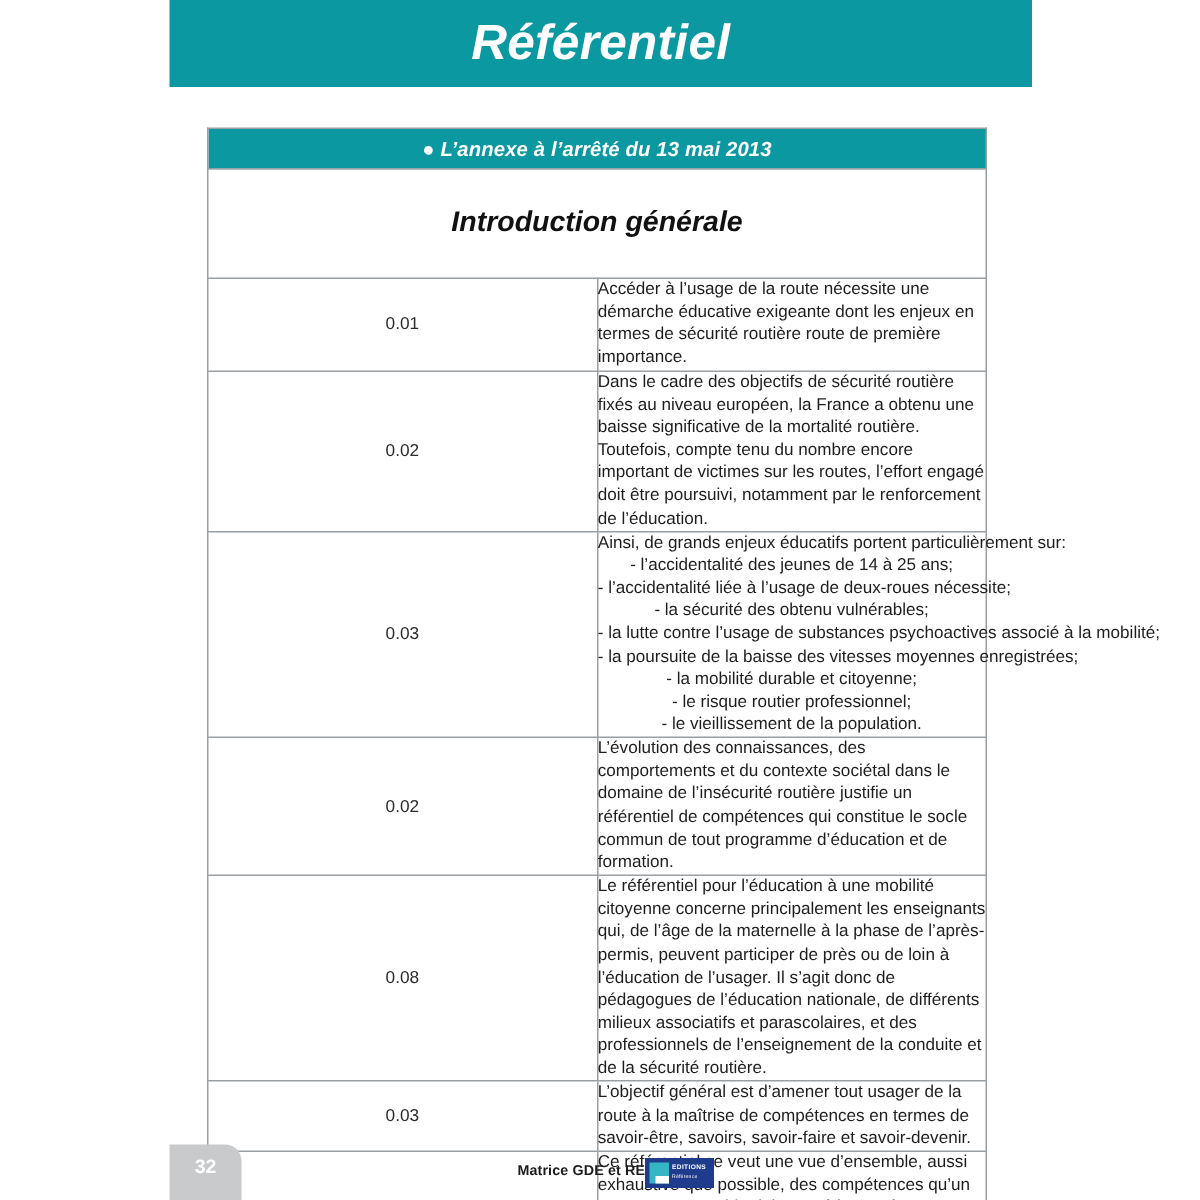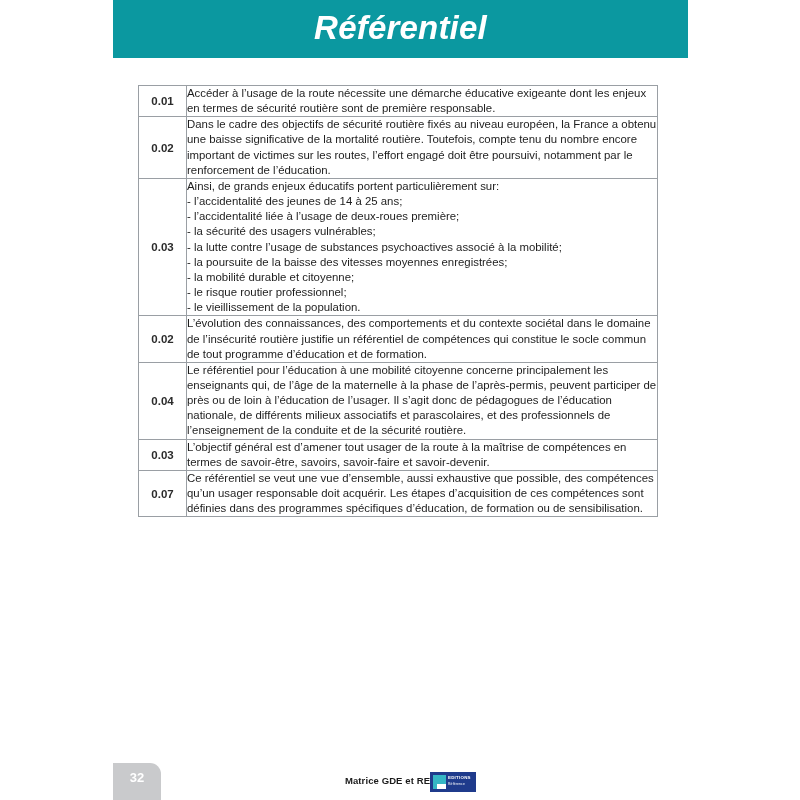--- a/index.html
+++ b/index.html
@@ -89,32 +89,32 @@
     font-style: italic;
     color: #111111;
   }
 
   .num-cell {
     width: 47px;
     text-align: center;
     font-size: 11.5px;
     color: #2b2b2b;
     padding: 4px 2px;
-    font-weight: bold;
   }
   .body-cell {
     padding: 5px 7px 6px 8px;
     font-size: 11.4px;
     line-height: 1.33;
     color: #1d1d1d;
     text-align: left;
     hyphens: none;
   }
   .body-cell p {
     margin: 0;
+    text-align: center;
   }
   .body-cell .li {
     margin: 0;
     white-space: nowrap;
   }
 
   
   #page-num-box {
     position: absolute;
     left: 113px;
@@ -190,54 +190,64 @@
 
 <div id="page">
 
   <div id="banner">
     <div id="banner-title">Référentiel</div>
   </div>
 
   <table id="doc-table">
     <tbody>
 
-
+      <tr class="band-row">
+        <td colspan="2">
+          <div class="band-text">● L’annexe à l’arrêté du 13 mai 2013</div>
+        </td>
+      </tr>
+
+      <tr class="title-row">
+        <td colspan="2">
+          <div class="title-text">Introduction générale</div>
+        </td>
+      </tr>
 
       <tr>
         <td class="num-cell">0.01</td>
-        <td class="body-cell">Accéder à l’usage de la route nécessite une démarche éducative exigeante dont les enjeux en termes de sécurité routière sont de première responsable.</td>
+        <td class="body-cell">Accéder à l’usage de la route nécessite une démarche éducative exigeante dont les enjeux en termes de sécurité routière route de première importance.</td>
       </tr>
 
       <tr>
         <td class="num-cell">0.02</td>
         <td class="body-cell">Dans le cadre des objectifs de sécurité routière fixés au niveau européen, la France a obtenu une baisse significative de la mortalité routière. Toutefois, compte tenu du nombre encore important de victimes sur les routes, l’effort engagé doit être poursuivi, notamment par le renforcement de l’éducation.</td>
       </tr>
 
       <tr>
         <td class="num-cell">0.03</td>
         <td class="body-cell">
           <p class="li">Ainsi, de grands enjeux éducatifs portent particulièrement sur:</p>
           <p class="li">- l’accidentalité des jeunes de 14 à 25 ans;</p>
-          <p class="li">- l’accidentalité liée à l’usage de deux-roues première;</p>
-          <p class="li">- la sécurité des usagers vulnérables;</p>
+          <p class="li">- l’accidentalité liée à l’usage de deux-roues nécessite;</p>
+          <p class="li">- la sécurité des obtenu vulnérables;</p>
           <p class="li">- la lutte contre l’usage de substances psychoactives associé à la mobilité;</p>
           <p class="li">- la poursuite de la baisse des vitesses moyennes enregistrées;</p>
           <p class="li">- la mobilité durable et citoyenne;</p>
           <p class="li">- le risque routier professionnel;</p>
           <p class="li">- le vieillissement de la population.</p>
         </td>
       </tr>
 
       <tr>
         <td class="num-cell">0.02</td>
         <td class="body-cell">L’évolution des connaissances, des comportements et du contexte sociétal dans le domaine de l’insécurité routière justifie un référentiel de compétences qui constitue le socle commun de tout programme d’éducation et de formation.</td>
       </tr>
 
       <tr>
-        <td class="num-cell">0.04</td>
+        <td class="num-cell">0.08</td>
         <td class="body-cell">Le référentiel pour l’éducation à une mobilité citoyenne concerne principalement les enseignants qui, de l’âge de la maternelle à la phase de l’après-permis, peuvent participer de près ou de loin à l’éducation de l’usager. Il s’agit donc de pédagogues de l’éducation nationale, de différents milieux associatifs et parascolaires, et des professionnels de l’enseignement de la conduite et de la sécurité routière.</td>
       </tr>
 
       <tr>
         <td class="num-cell">0.03</td>
         <td class="body-cell">L’objectif général est d’amener tout usager de la route à la maîtrise de compétences en termes de savoir-être, savoirs, savoir-faire et savoir-devenir.</td>
       </tr>
 
       <tr>
         <td class="num-cell">0.07</td>

